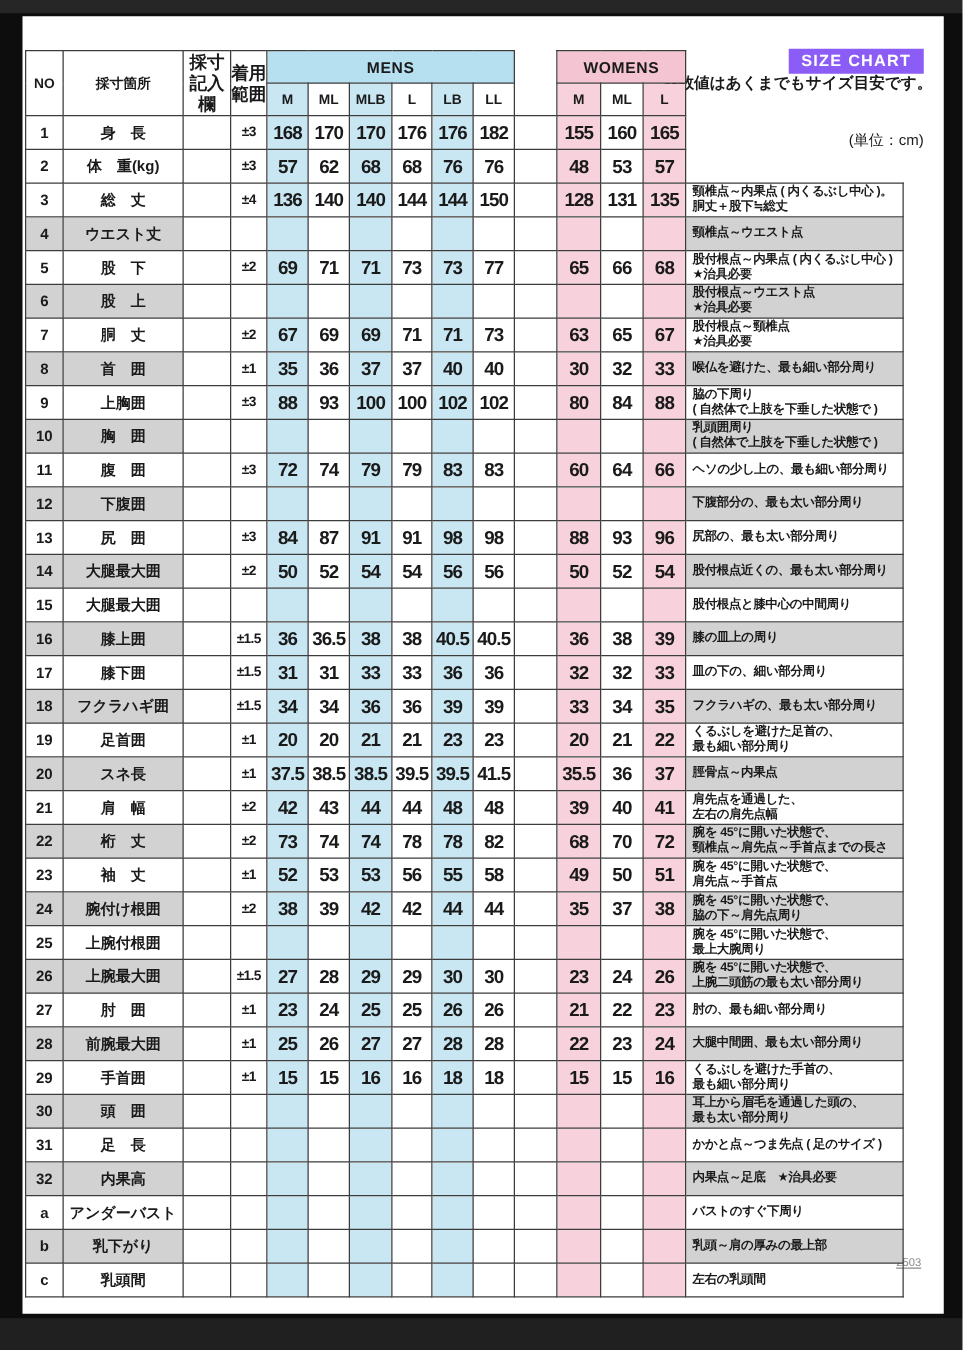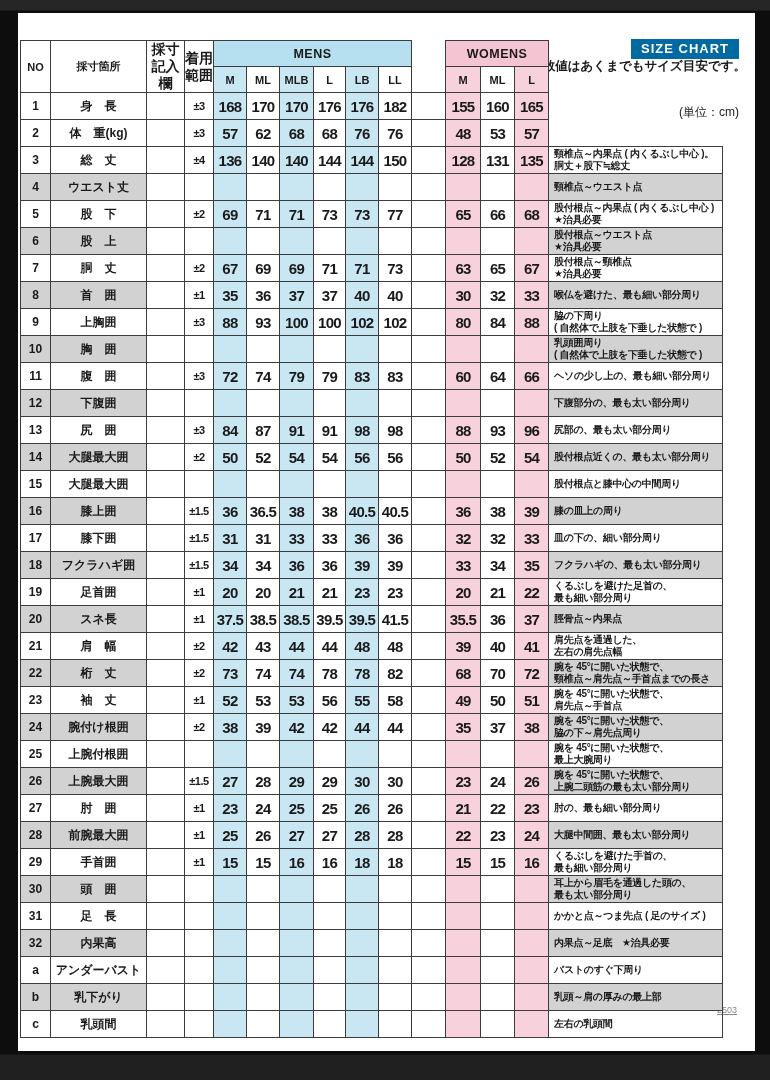--- a/index.html
+++ b/index.html
@@ -12,21 +12,21 @@
   body{
     font-family:"Liberation Sans","DejaVu Sans",sans-serif;
     background:linear-gradient(180deg,#262626 0px,#262626 10px,#0d0d0d 11px,#0d0d0d 1054px,#202020 1055px,#202020 100%);
     position:relative;color:var(--ink);
   }
   .page{
     position:absolute;left:18px;top:13px;width:737px;height:1038px;
     background:#ffffff;
   }
   .badge{
-    position:absolute;top:26px;right:16px;background:#0369a1;color:#fff;
+    position:absolute;top:26px;right:16px;background:#8b5cf6;color:#fff;
     font-size:13px;font-weight:700;letter-spacing:1px;padding:2px 10px 3px;
   }
   .disclaimer{
     position:absolute;top:45px;right:9px;font-size:12.5px;font-weight:700;white-space:nowrap;
   }
   .unit-note{
     position:absolute;top:91px;right:16px;font-size:12px;font-weight:400;white-space:nowrap;
   }
   .doc-code{
     position:absolute;top:992px;right:18px;font-size:9px;color:#8a8a8a;font-weight:400;text-decoration:underline;

